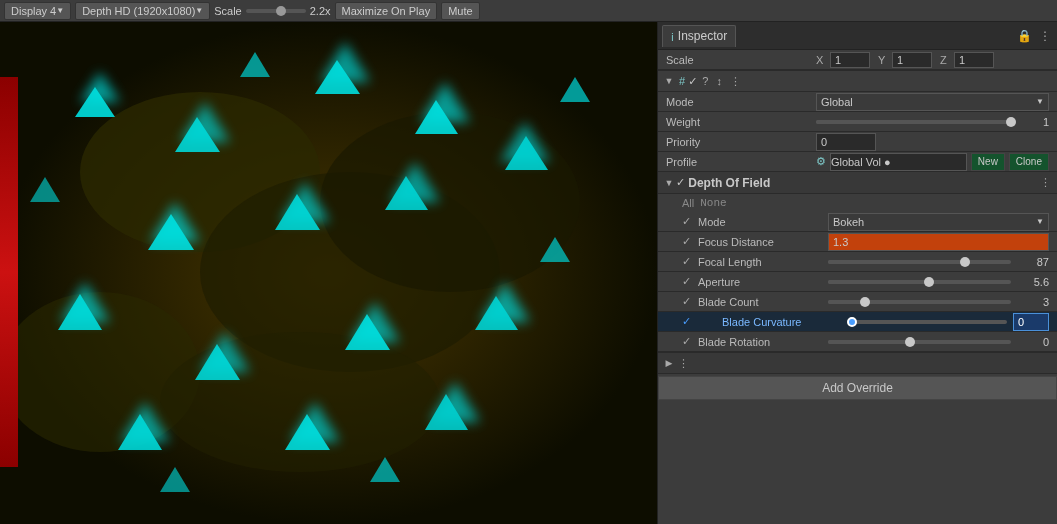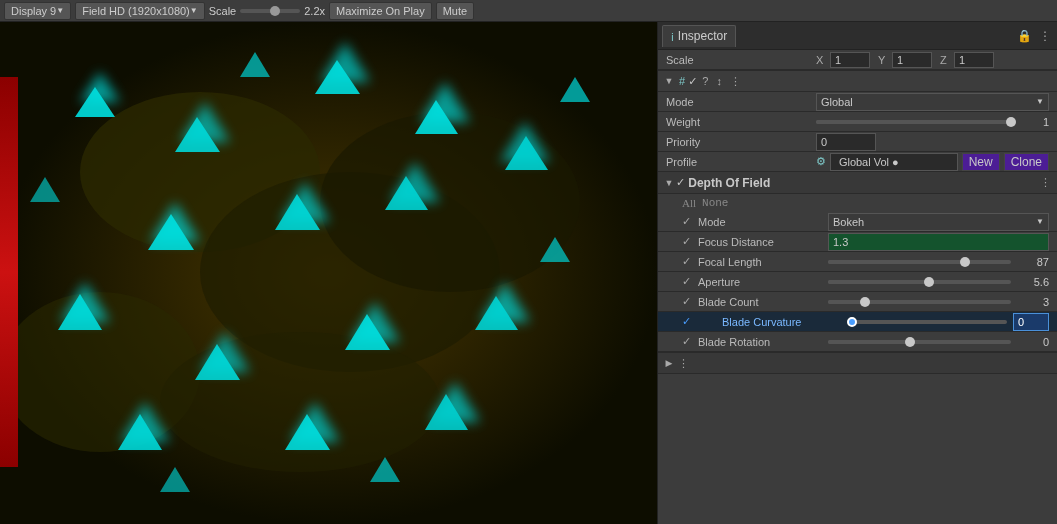--- a/index.html
+++ b/index.html
@@ -264,21 +264,21 @@
       padding: 1px 4px;
       height: 18px;
       display: flex;
       align-items: center;
       justify-content: space-between;
       cursor: pointer;
     }
     .prop-dropdown::after { content: '▼'; font-size: 8px; }
     .prop-input {
       flex: 1;
-      background: #14532d;
+      background: #c2410c;
       border: 1px solid #555;
       color: #c8c8c8;
       font-size: 11px;
       padding: 1px 4px;
       height: 18px;
     }
     .prop-input.highlighted {
       background: #1a3a6a;
       border-color: #4a90d9;
       color: #fff;
@@ -369,30 +369,30 @@
     .profile-icon {
       color: #7ec8c8;
       font-size: 11px;
     }
     .profile-name {
       flex: 1;
       background: #2a2a2a;
       border: 1px solid #555;
       color: #c8c8c8;
       font-size: 11px;
-      padding: 1px 8px;
+      padding: 1px 0;
       height: 18px;
       display: flex;
       align-items: center;
     }
     .btn-small {
-      background: #4c1d95;
+      background: #14532d;
       border: 1px solid #444;
       color: #c8c8c8;
-      font-size: 12px;
+      font-size: 10px;
       padding: 1px 6px;
       height: 18px;
       cursor: pointer;
       white-space: nowrap;
     }
 
     
     .all-none-row {
       display: flex;
       align-items: center;
@@ -436,24 +436,24 @@
       padding: 1px 4px;
       height: 18px;
       width: 60px;
     }
   </style>
 </head>
 <body>
 
 <div class="toolbar">
   <div class="toolbar-item dropdown">
-    <span>Display 9</span>
+    <span>Display 4</span>
   </div>
   <div class="toolbar-item dropdown">
-    <span>Field HD (1920x1080)</span>
+    <span>Depth HD (1920x1080)</span>
   </div>
   <div class="scale-control">
     <span>Scale</span>
     <div class="scale-slider">
       <div class="scale-thumb"></div>
     </div>
     <span>2.2x</span>
   </div>
   <div class="toolbar-item">
     <span>Maximize On Play</span>
@@ -642,21 +642,21 @@
       
       <div class="dof-header">
         <span class="section-collapse">▼</span>
         <span class="section-check">✓</span>
         <span class="section-title">Depth Of Field</span>
         <span class="section-action-btn">⋮</span>
       </div>
 
       
       <div class="all-none-row">
-        <span style="cursor:pointer;color:#888;font-family:Liberation Serif, serif;">All</span>
+        <span style="cursor:pointer;color:#888;">All</span>
         <span style="cursor:pointer;color:#888;font-family:Liberation Mono, monospace;">None</span>
       </div>
 
       
       <div class="dof-row">
         <span class="check-icon">✓</span>
         <div class="dof-label">Mode</div>
         <div class="prop-value">
           <div class="prop-dropdown">
             <span>Bokeh</span>
@@ -738,16 +738,17 @@
         </div>
       </div>
 
       
       <div class="bloom-header">
         <span class="section-collapse">▶</span>
         <span class="section-action-btn">⋮</span>
       </div>
 
       
+      <button class="add-override-btn">Add Override</button>
 
     </div>
   </div>
 </div>
 
 </body></html>

